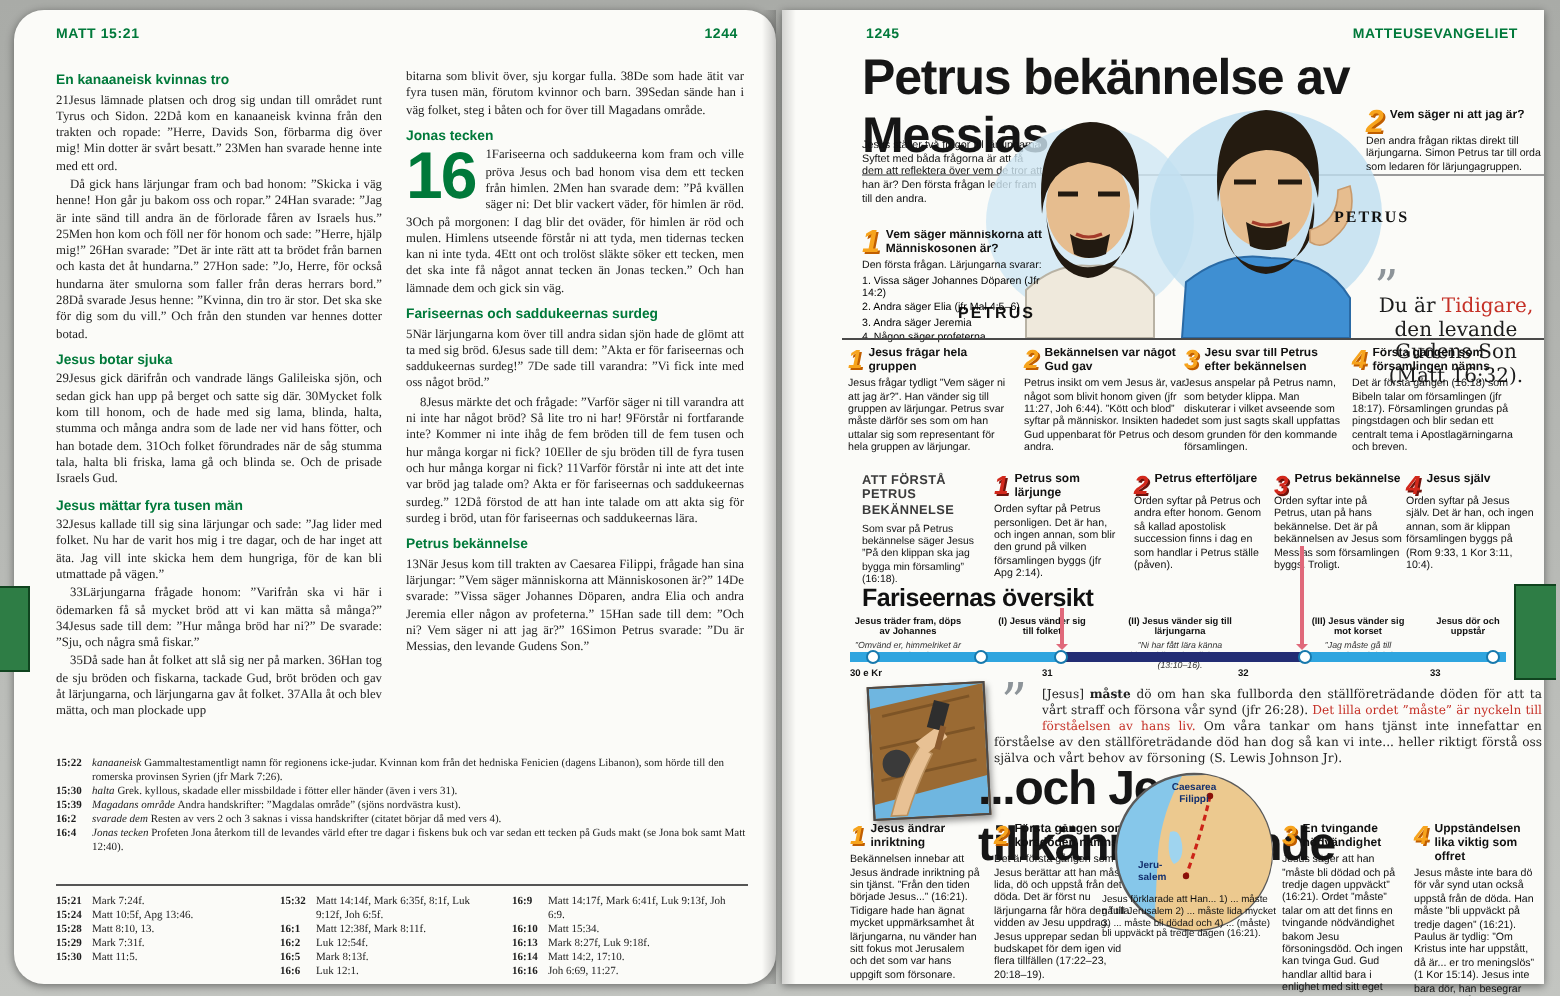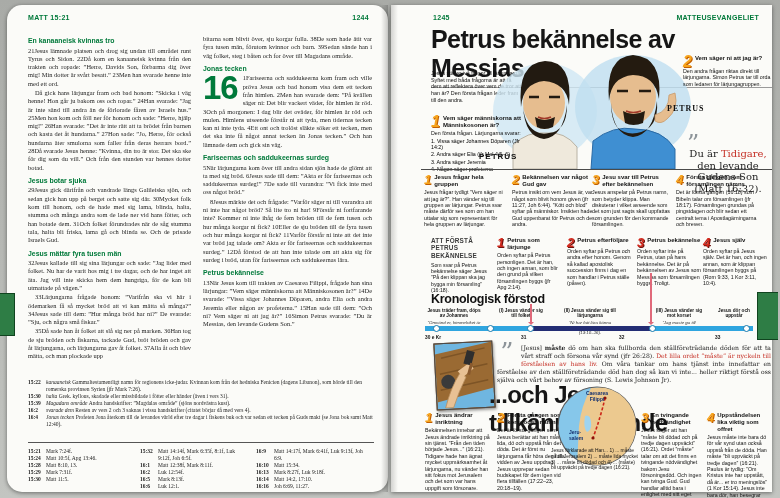--- a/index.html
+++ b/index.html
@@ -327,21 +327,21 @@
       <span class="num-red num-md">3</span>
       <div class="ib-title">Petrus bekännelse</div>
       <div class="ib-body">Orden syftar inte på Petrus, utan på hans bekännelse. Det är på bekännelsen av Jesus som Messias som församlingen byggs. Troligt.</div>
     </div>
     <div class="fitem f4">
       <span class="num-red num-md">4</span>
       <div class="ib-title">Jesus själv</div>
       <div class="ib-body">Orden syftar på Jesus själv. Det är han, och ingen annan, som är klippan församlingen byggs på (Rom 9:33, 1 Kor 3:11, 10:4).</div>
     </div>
 
-    <div class="kron-title">Kronologisk förstod</div>
+    <div class="kron-title">Fariseernas översikt</div>
     <div class="tl-ev" style="left:36px;width:54px;">
       <div>Jesus träder fram, döps av Johannes</div>
       <div class="tl-q">”Omvänd er, himmelriket är nära” (4:17).</div>
     </div>
     <div class="tl-ev" style="left:106px;width:48px;">
       <div>(I) Jesus vänder sig till folket</div>
     </div>
     <div class="tl-ev" style="left:168px;width:62px;">
       <div>(II) Jesus vänder sig till lärjungarna</div>
       <div class="tl-q">”Ni har fått lära känna himmelrikets hemligheter” (13:10–16).</div>

